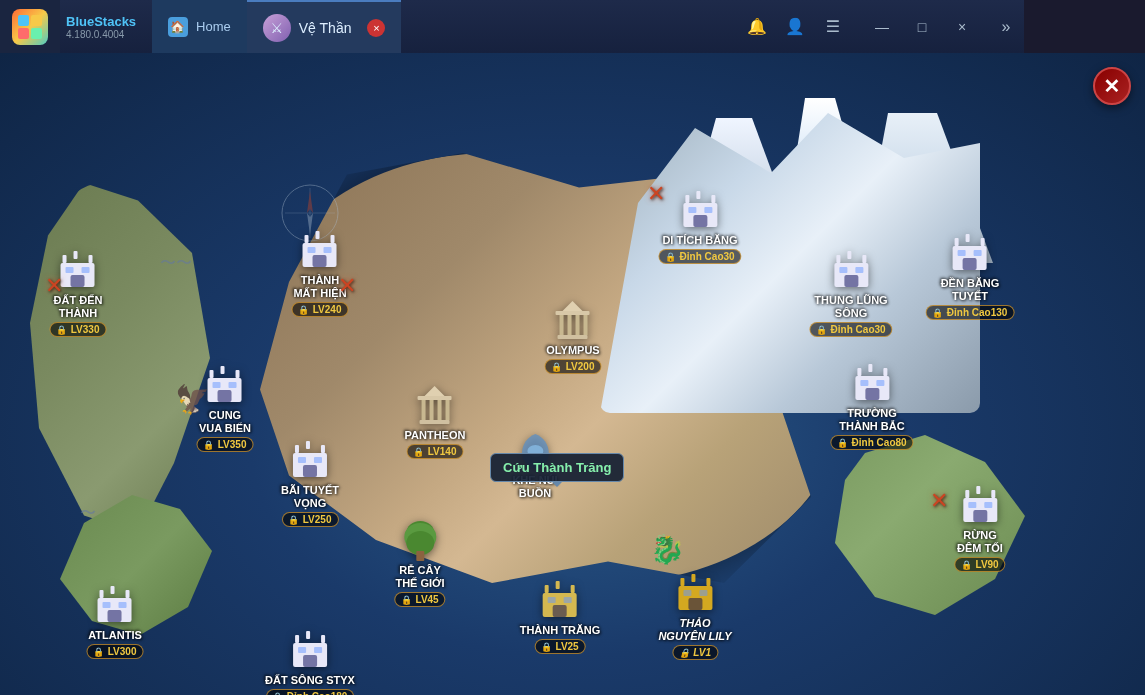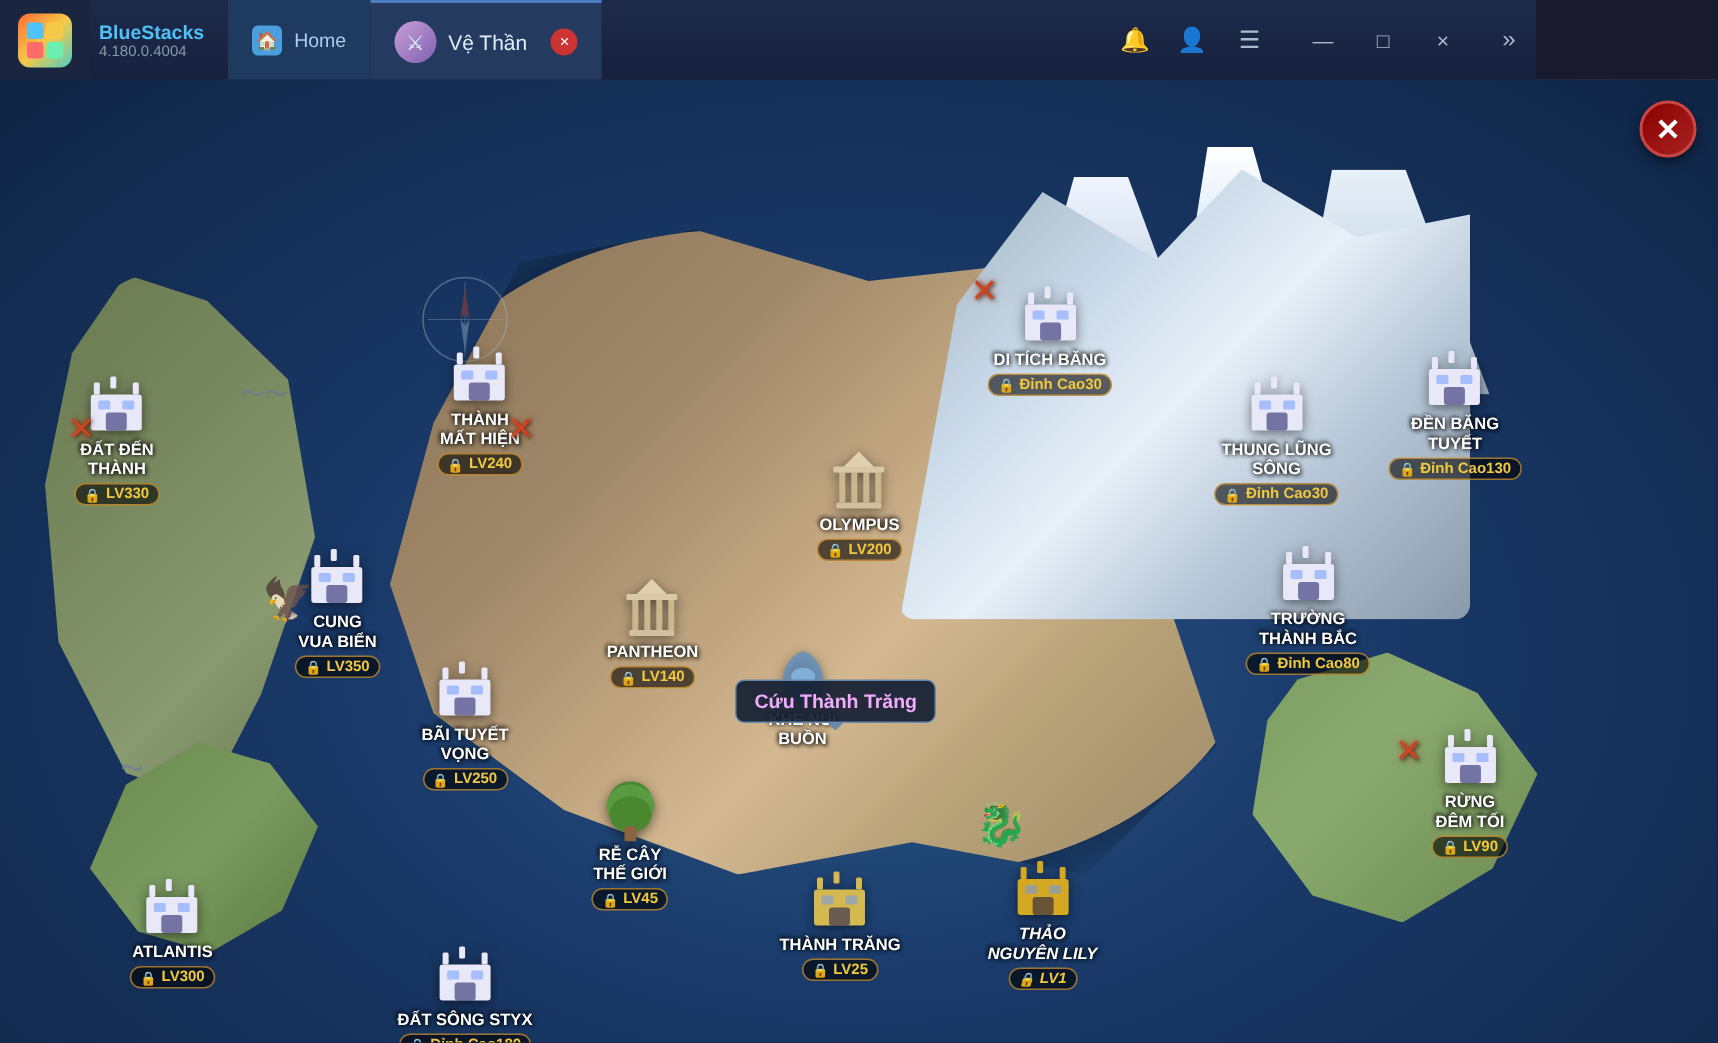--- a/index.html
+++ b/index.html
@@ -320,21 +320,21 @@
       cursor: pointer;
     }
 
     
     .tooltip {
       position: absolute;
       background: rgba(20, 30, 50, 0.92);
       border: 1px solid #6688aa;
       border-radius: 6px;
       padding: 6px 12px;
-      color: #f0abfc;
+      color: #86efac;
       font-size: 13px;
       font-weight: bold;
       z-index: 50;
       white-space: nowrap;
     }
     .tooltip::before {
       content: '';
       position: absolute;
       bottom: -6px;
       left: 50%;

